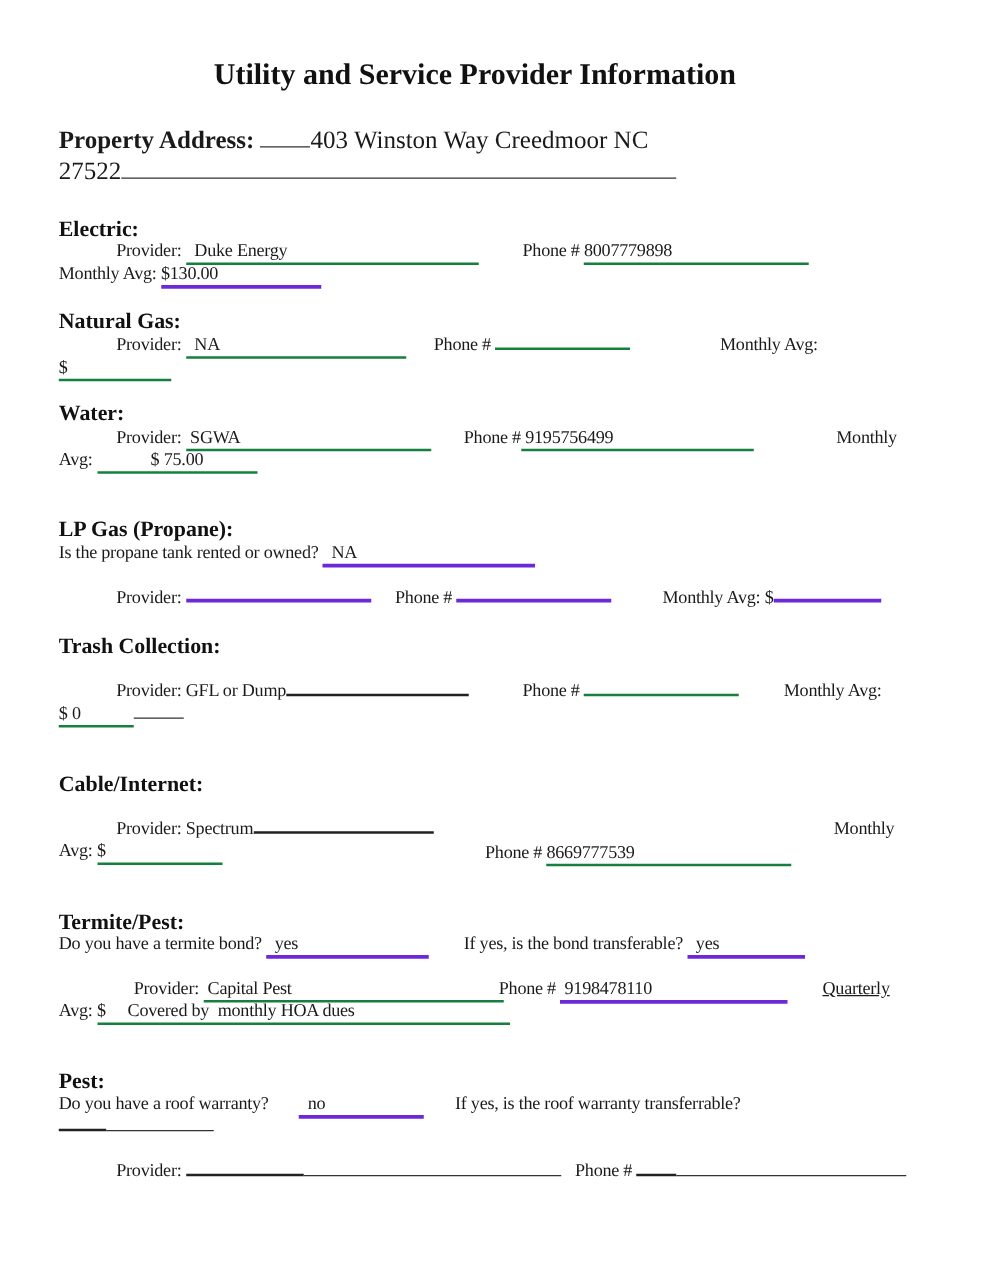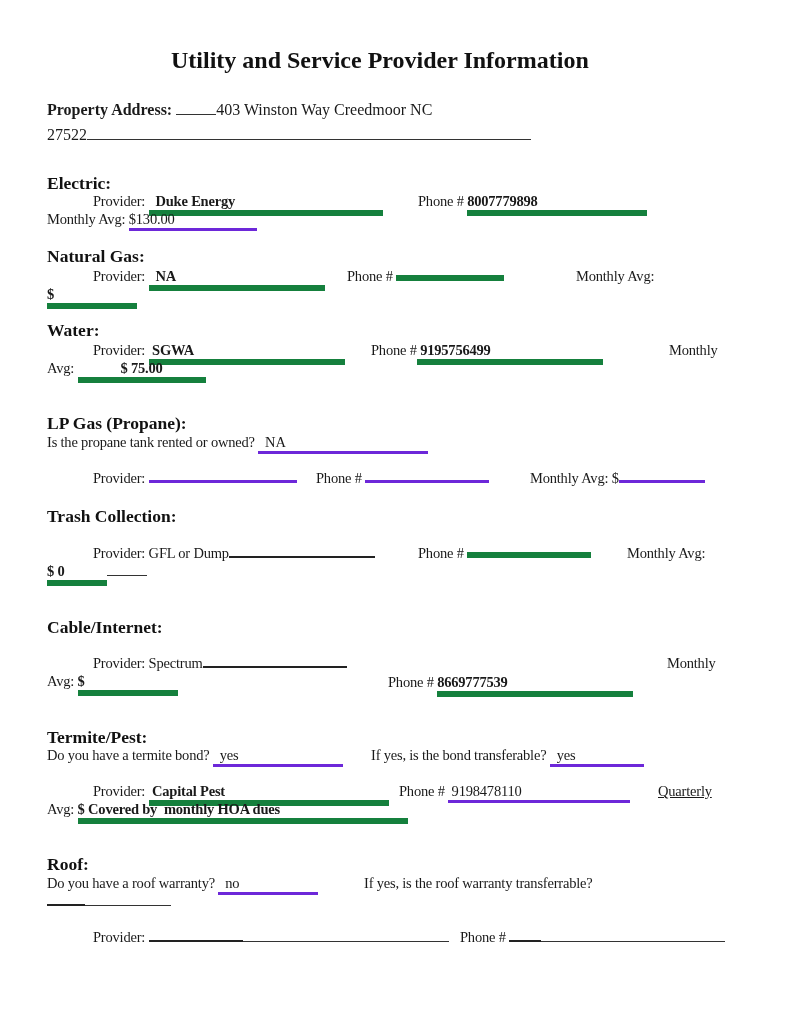--- a/index.html
+++ b/index.html
@@ -3,28 +3,28 @@
 <meta charset="utf-8">
 <style>
   html, body { margin: 0; padding: 0; background: #ffffff; }
   body {
     width: 791px; height: 1024px; position: relative; overflow: hidden;
     font-family: "Liberation Serif", "DejaVu Serif", serif;
     color: #1a1a1a;
   }
   .abs { position: absolute; white-space: nowrap; }
   .title { font-size: 24px; font-weight: bold; color: #111; }
-  .h-addr { font-size: 16px; }
+  .h-addr { font-size: 20px; }
   .h-addr b { font-weight: bold; }
   .sec { font-size: 17.5px; font-weight: bold; color: #111; }
   .t { font-size: 14.5px; letter-spacing: -0.2px; }
   .line { display: inline-block; border-bottom: 1px solid #333; height: 1px; vertical-align: baseline; }
   .line.thick { border-bottom: 2px solid #222; }
   .fill { display: inline-block; border-bottom: 3px solid #6d28d9; vertical-align: baseline; line-height: 1; padding-bottom: 1px; }
-  .fill.thick { border-bottom: 6px solid #15803d; font-weight: bold; }
+  .fill.thick { border-bottom: 2px solid #15803d; }
 </style>
 </head>
 <body>
 
 <div class="abs title" style="left:171px; top:47px;">Utility and Service Provider Information</div>
 
 <div class="abs h-addr" style="left:47px; top:101px;">
   <b>Property Address:</b>
   <span class="line" style="width:40px;"></span><span>403 Winston Way Creedmoor NC</span>
 </div>
@@ -119,37 +119,37 @@
 
 <div class="abs sec" style="left:47px; top:727px;">Termite/Pest:</div>
 <div class="abs t" style="left:47px; top:747px;">
   <span>Do you have a termite bond?</span>
   <span class="fill" style="width:130px;">&nbsp;&nbsp;<span>yes</span></span>
 </div>
 <div class="abs t" style="left:371px; top:747px;">
   <span>If yes, is the bond transferable?</span>
   <span class="fill" style="width:94px;">&nbsp;&nbsp;<span>yes</span></span>
 </div>
-<div class="abs t" style="left:93px; top:783px;">
+<div class="abs t" style="left:107px; top:783px;">
   <span>Provider:</span>
   <span class="fill thick" style="width:240px;">&nbsp;<span>Capital Pest</span></span>
 </div>
 <div class="abs t" style="left:399px; top:783px;">
   <span>Phone #</span>
   <span class="fill" style="width:182px;">&nbsp;<span>9198478110</span></span>
 </div>
 <div class="abs t" style="left:658px; top:783px;text-decoration:underline;">Quarterly</div>
 <div class="abs t" style="left:47px; top:801px;">
-  <span>Avg:</span> <span class="fill thick" style="width:330px;"><span>$</span>&nbsp;<span style="white-space:pre;">Covered by  monthly HOA dues</span></span>
+  <span>Avg:</span> <span class="fill thick" style="width:330px;"><span>$</span>&nbsp;<span style="white-space:pre;margin-left:14px;">Covered by  monthly HOA dues</span></span>
 </div>
 
-<div class="abs sec" style="left:47px; top:854px;">Roof:</div>
+<div class="abs sec" style="left:47px; top:854px;">Pest:</div>
 <div class="abs t" style="left:47px; top:875px;">
   <span>Do you have a roof warranty?</span>
-  <span class="fill" style="width:100px;">&nbsp;&nbsp;<span>no</span></span>
+  <span class="fill" style="width:100px;margin-left:21px;">&nbsp;&nbsp;<span>no</span></span>
 </div>
 <div class="abs t" style="left:364px; top:875px;">If yes, is the roof warranty transferrable?</div>
 <div class="abs t" style="left:47px; top:893px;">
   <span class="line thick" style="width:38px;"></span><span class="line" style="width:86px;"></span><span></span>
 </div>
 <div class="abs t" style="left:93px; top:929px;">
   <span>Provider:</span>
   <span class="line thick" style="width:94px;"></span><span class="line" style="width:206px;"></span><span></span>
 </div>
 <div class="abs t" style="left:460px; top:929px;">

